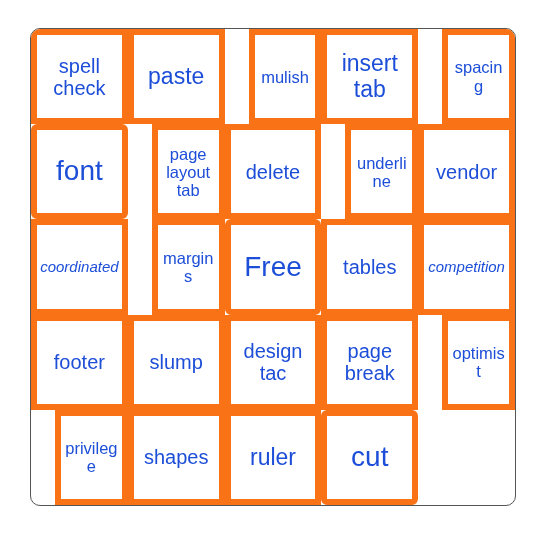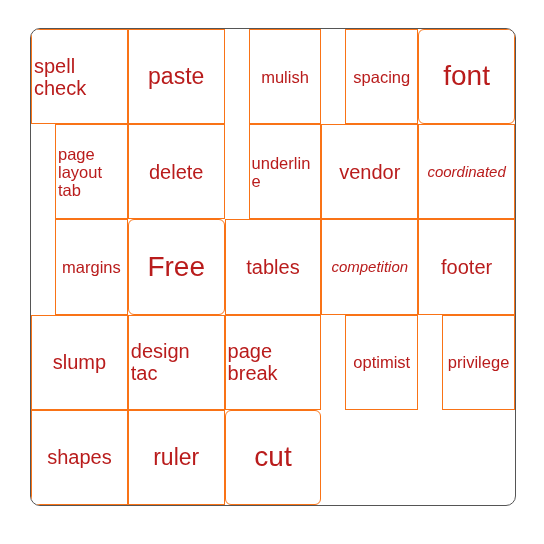--- a/index.html
+++ b/index.html
@@ -18,27 +18,28 @@
     width: 100%;
     height: 100%;
     display: grid;
     grid-template-columns: repeat(5, 1fr);
     grid-template-rows: repeat(5, 1fr);
     border: 1px solid #555;
     border-radius: 10px;
     overflow: hidden;
   }
   .cell {
-    border: 1px solid #f97316;
+    border: 6px solid #f97316;
     display: flex;
     align-items: center;
     justify-content: center;
+    text-align: center;
     padding: 2px;
     box-sizing: border-box;
-    color: #b91c1c;
+    color: #1d4ed8;
     line-height: 1.1;
     word-break: break-word;
   }
   .sz-xl { font-size: 28px; border-radius: 6px; }
   .sz-l  { font-size: 23px; }
   .sz-m  { font-size: 20px; }
   .sz-s  { font-size: 16.5px; margin-left: 24px; }
   .sz-xs { font-size: 15px; font-style: italic; }
 </style>
 </head>
@@ -47,20 +48,23 @@
 <div class="card">
   <div class="grid">
     <div class="cell sz-m">
         <span>spell check</span>
       </div>
     <div class="cell sz-l">
         <span>paste</span>
       </div>
     <div class="cell sz-s">
         <span>mulish</span>
+      </div>
+    <div class="cell sz-l">
+        <span>insert tab</span>
       </div>
     <div class="cell sz-s">
         <span>spacing</span>
       </div>
 
     <div class="cell sz-xl">
         <span>font</span>
       </div>
     <div class="cell sz-s">
         <span>page layout tab</span>

